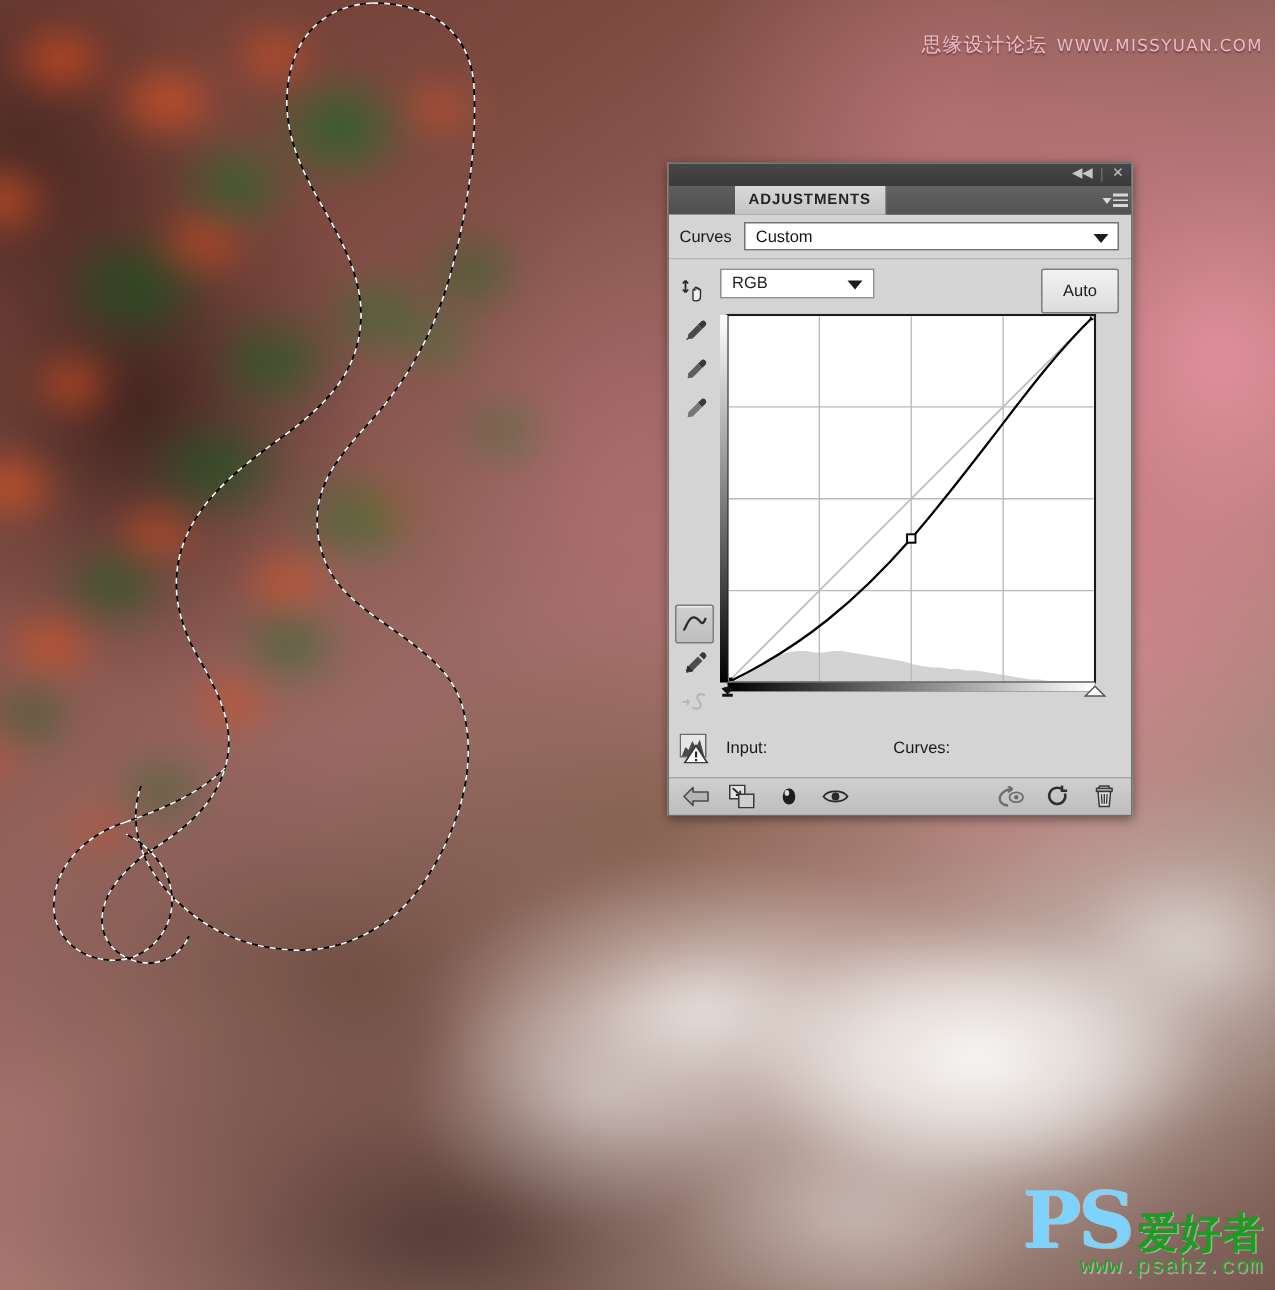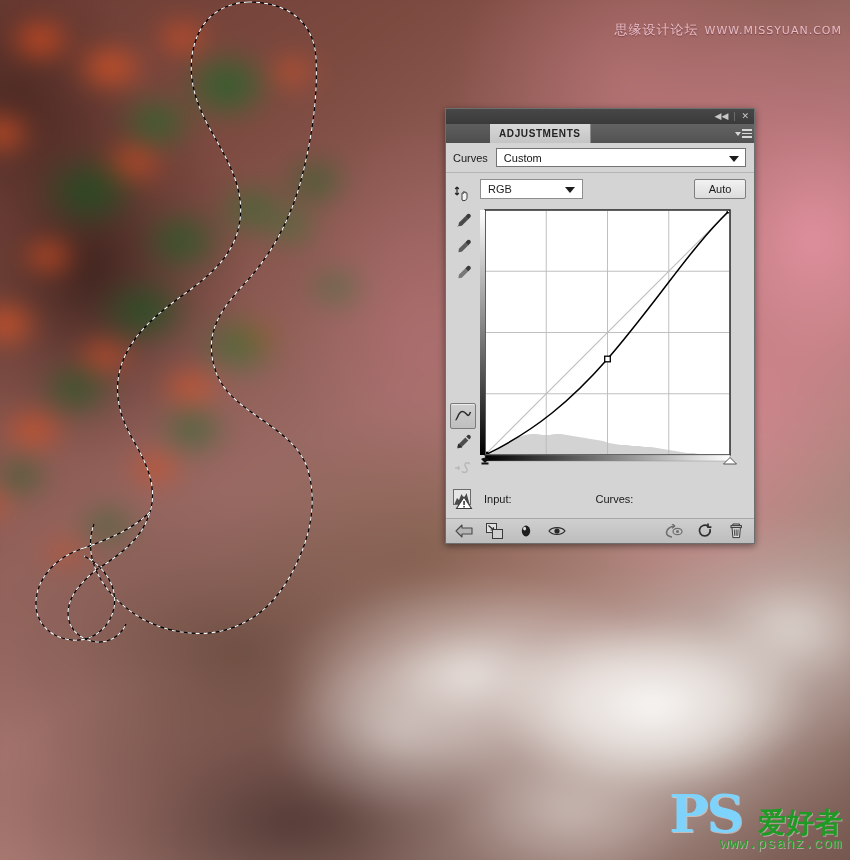--- a/index.html
+++ b/index.html
@@ -110,21 +110,21 @@
     font-size: 52px;
     color: #7dd3fc;
     letter-spacing: -2px;
     text-shadow: 1px 1px 0 rgba(255,255,255,0.45);
   }
   #wm-logo .cn {
     font-family: "DejaVu Sans", sans-serif;
     font-weight: bold;
     font-size: 28px;
     color: #1f9a24;
-    margin-left: 16px;
+    margin-left: 4px;
     text-shadow: 1px 1px 0 rgba(255,255,255,0.4);
   }
   #wm-logo .url {
     font-family: Liberation Mono, monospace;
     font-size: 15px;
     color: #2a9c2e;
     letter-spacing: 0.4px;
     margin-top: -3px;
     text-shadow: 1px 1px 0 rgba(255,255,255,0.4);
   }
@@ -264,21 +264,21 @@
     height: 20px;
     background: #fff;
     border: 1px solid #8e8e8e;
     display: flex; align-items: center;
     padding: 0 22px 0 7px;
     font-size: 11px;
     cursor: pointer;
   }
   .spacer { flex: 1; }
   .btn-auto {
-    width: 52px; height: 20px;
+    width: 52px; height: 30px;
     background: linear-gradient(#f2f2f2, #dcdcdc);
     border: 1px solid #7e7e7e;
     border-radius: 2px;
     font-size: 11px;
     color: #1a1a1a;
     display: flex; align-items: center; justify-content: center;
     cursor: pointer;
     font-family: "Liberation Sans", sans-serif;
   }
 

